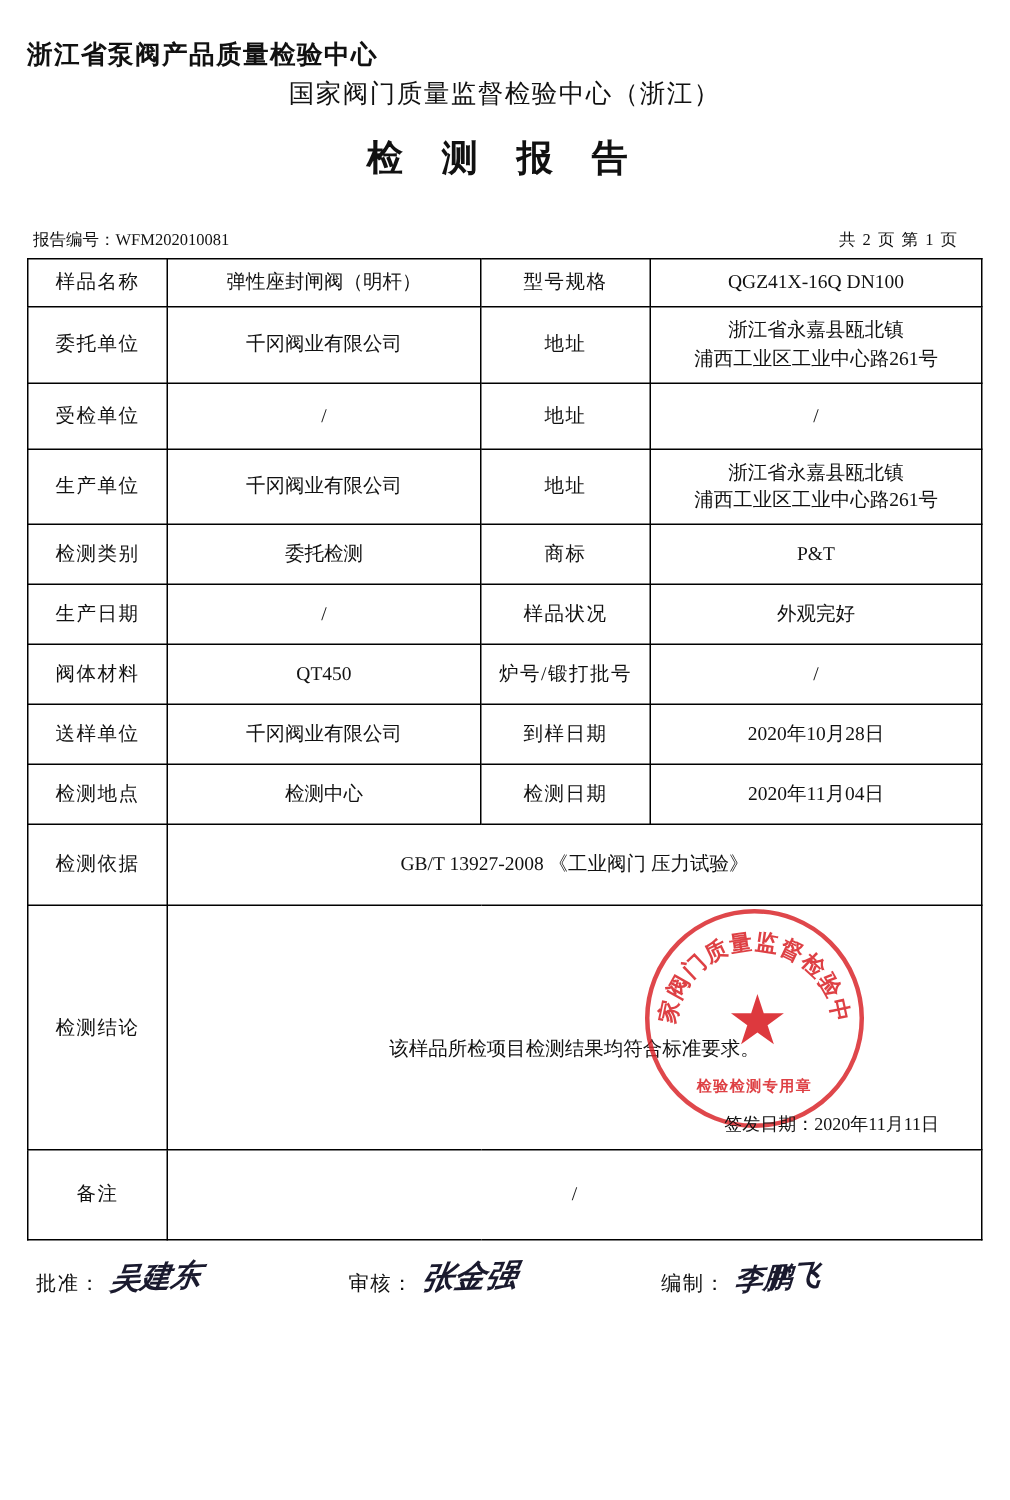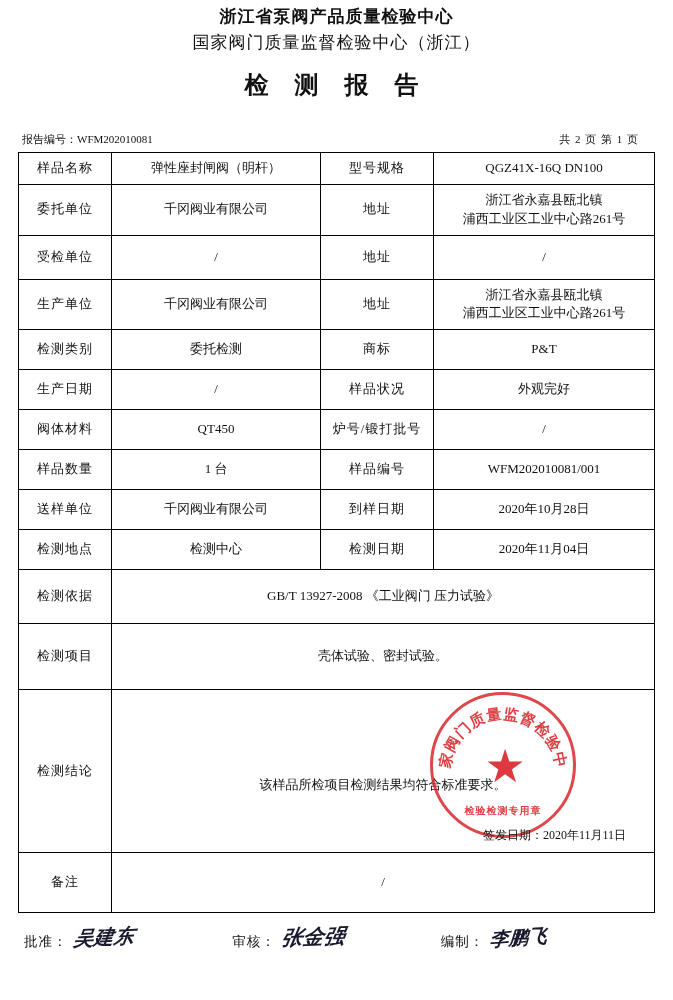--- a/index.html
+++ b/index.html
@@ -16,25 +16,25 @@
     overflow: hidden;
   }
   .page {
     width: 673px;
     height: 1000px;
     position: relative;
     box-sizing: border-box;
     padding: 0 18px;
   }
   .hdr {
-    text-align: center;
+    text-align: left;
     font-weight: bold;
     font-size: 17px;
     letter-spacing: 1px;
-    margin-top: 4px;
+    margin-top: 24px;
     line-height: 1.5;
   }
   .hdr2 {
     text-align: center;
     font-weight: normal;
     font-size: 17px;
     letter-spacing: 1px;
     line-height: 1.5;
   }
   .bigtitle {
@@ -236,44 +236,34 @@
       <td class="label2">样品状况</td>
       <td class="val2">外观完好</td>
     </tr>
     <tr class="tall-40">
       <td class="label">阀体材料</td>
       <td class="val1">QT450</td>
       <td class="label2">炉号/锻打批号</td>
       <td class="val2">/</td>
     </tr>
     <tr class="tall-40">
-      <td class="label">样品数量</td>
-      <td class="val1">1 台</td>
-      <td class="label2">样品编号</td>
-      <td class="val2">WFM202010081/001</td>
-    </tr>
-    <tr class="tall-40">
       <td class="label">送样单位</td>
       <td class="val1">千冈阀业有限公司</td>
       <td class="label2">到样日期</td>
       <td class="val2">2020年10月28日</td>
     </tr>
     <tr class="tall-40">
       <td class="label">检测地点</td>
       <td class="val1">检测中心</td>
       <td class="label2">检测日期</td>
       <td class="val2">2020年11月04日</td>
     </tr>
     <tr class="tall-54">
       <td class="label">检测依据</td>
       <td colspan="3">GB/T 13927-2008 《工业阀门 压力试验》</td>
-    </tr>
-    <tr class="tall-70">
-      <td class="label">检测项目</td>
-      <td colspan="3" class="leftpad">壳体试验、密封试验。</td>
     </tr>
     <tr>
       <td class="label">检测结论</td>
       <td colspan="3" class="conclusion-cell">
         <span class="conc-text">该样品所检项目检测结果均符合标准要求。</span>
 
         <div class="stamp">
           <div class="ring"></div>
           <svg class="arc" viewBox="0 0 146 146">
             <defs>

